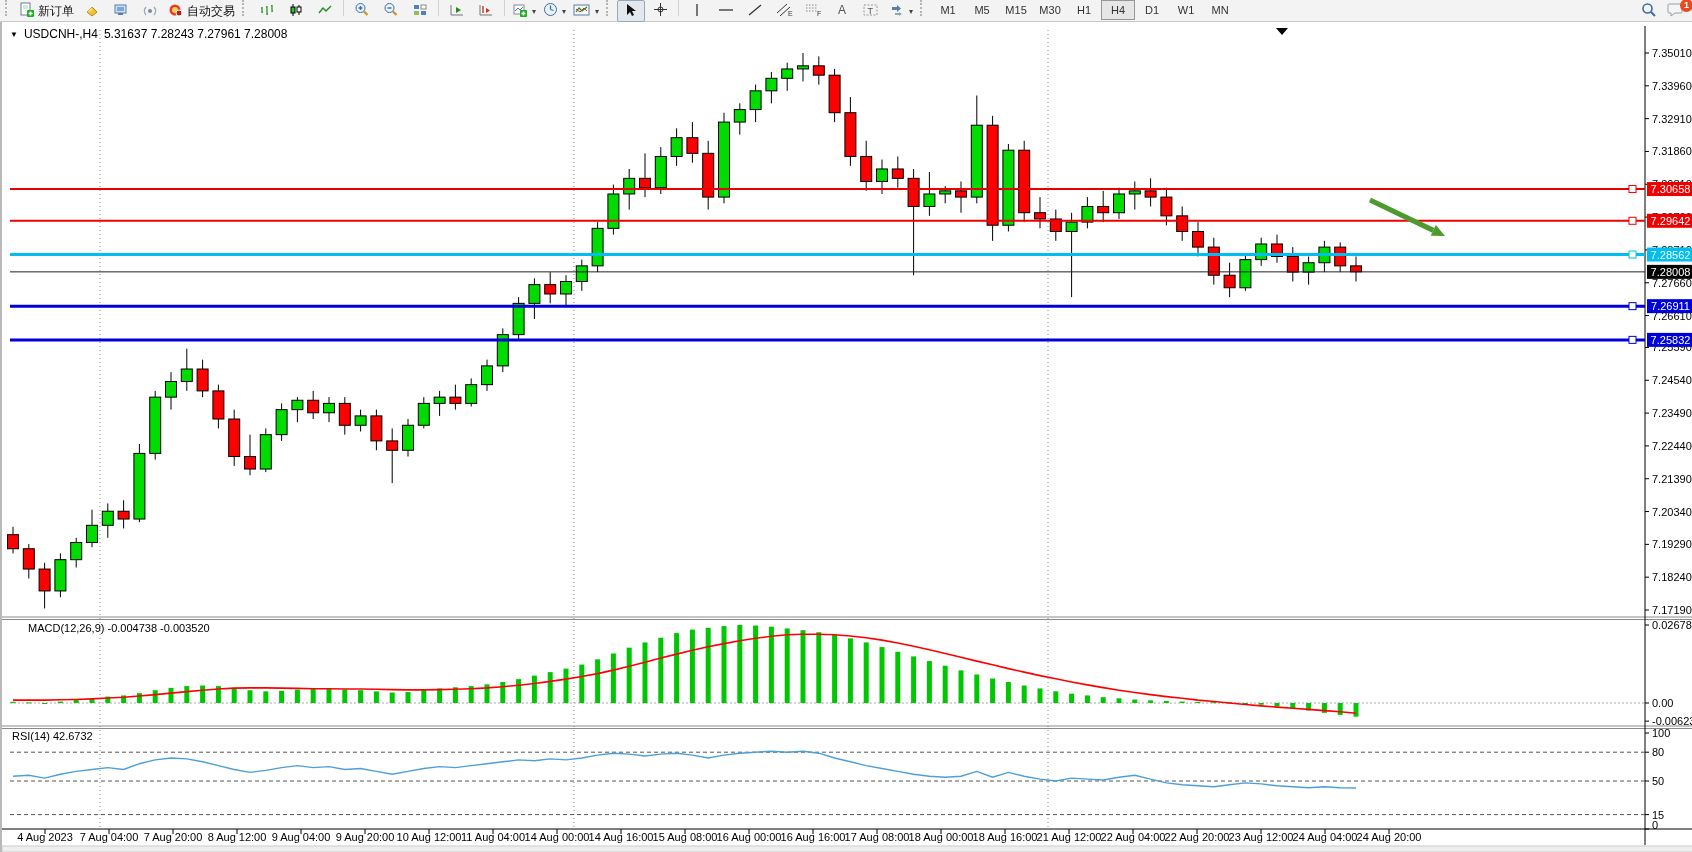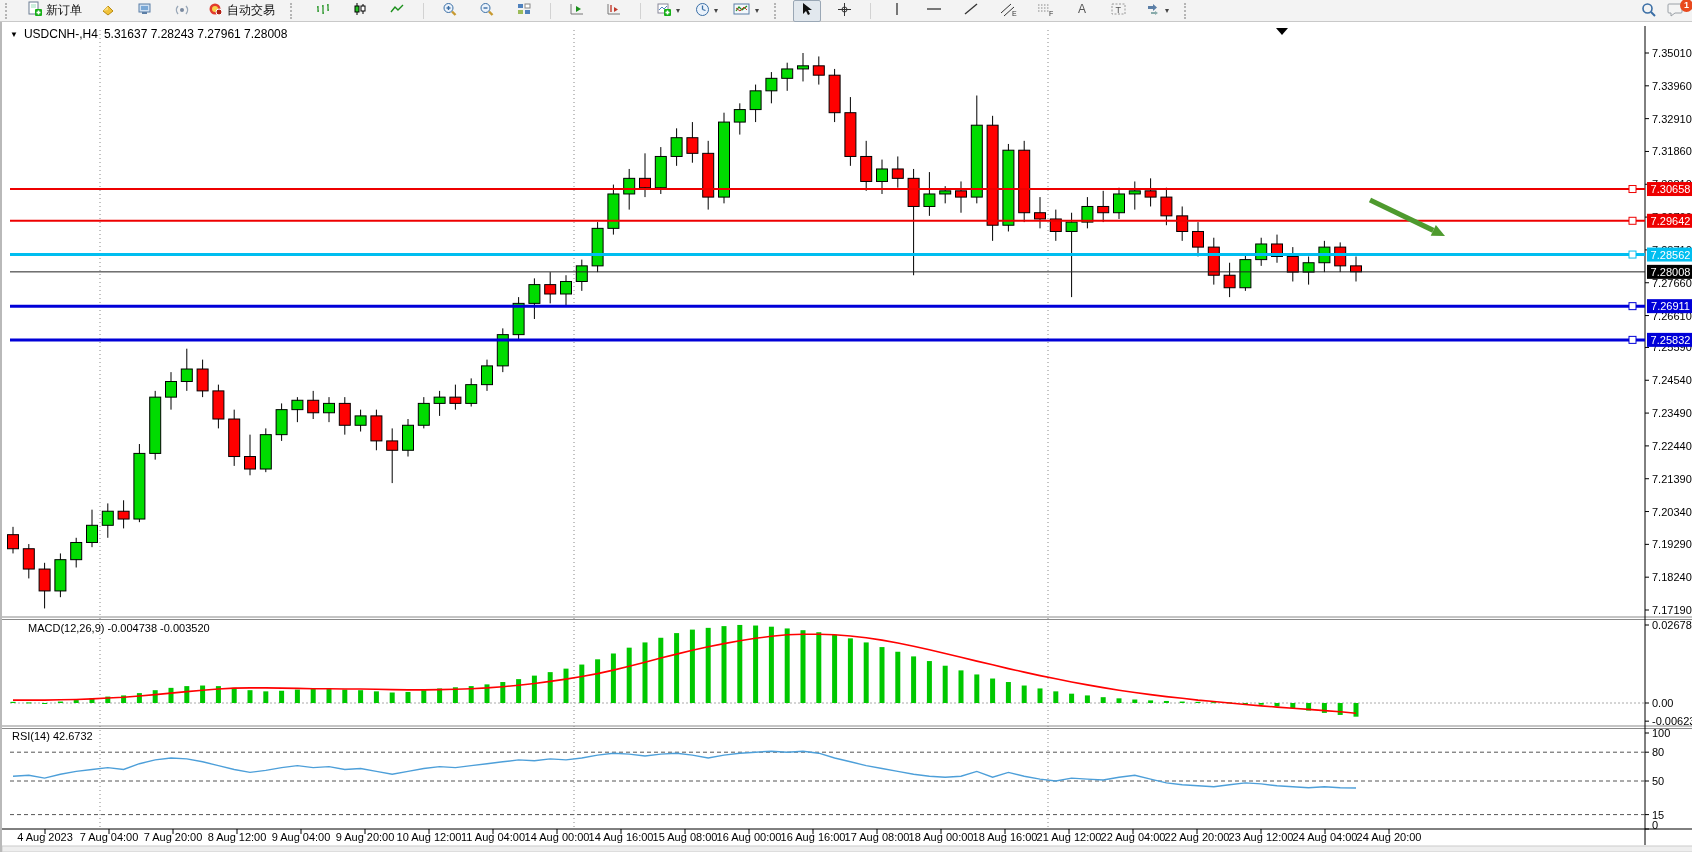--- a/index.html
+++ b/index.html
@@ -1,20 +1,20 @@
 <!DOCTYPE html>
 <html><head>
 <meta charset="utf-8">
 <style>
   html,body{margin:0;padding:0;background:#fff;}
   #app{position:relative;width:1692px;height:852px;background:#fff;overflow:hidden;
        font-family:"Liberation Sans", sans-serif;font-size:12px;color:#000;}
   
   #toolbar{position:absolute;left:0;top:0;width:1692px;height:22px;background:#f3f3f3;
-           border-bottom:1px solid #c9c9c9;display:flex;align-items:center;gap:9px;padding:0 2px;box-sizing:border-box;}
+           border-bottom:1px solid #c9c9c9;display:flex;align-items:flex-start;gap:1px;padding:0 2px;box-sizing:border-box;}
   .grip{width:5px;height:16px;margin:0 3px;border-left:2px dotted #b5b5b5;}
   .sep{width:1px;height:16px;background:#d2d2d2;margin:0 3px;}
   .tbtn{height:20px;min-width:22px;display:flex;align-items:center;justify-content:center;gap:3px;
         padding:0 2px;border:1px solid transparent;border-radius:2px;background:transparent;cursor:default;}
   .tbtn.pressed{background:#e2e8ee;border-color:#9aa7b5;}
   .tbtn .cap{font-size:12px;color:#111;white-space:nowrap;}
   .tfbtn{height:18px;min-width:26px;display:flex;align-items:center;justify-content:center;
          font-size:11px;color:#333;border:1px solid transparent;padding:0 3px;}
   .tfbtn.active{background:#e6e6e6;border:1px solid #979797;}
   .caret{font-size:8px;color:#444;margin-left:1px;}
@@ -282,20 +282,31 @@
       <span>
         <svg width="16" height="14">
             <polygon points="3,4 8,4 8,2 12,5.5 8,9 8,7 3,7" fill="#5b7ea6"></polygon>
             <polygon points="6,10 10,10 10,9 13,11 10,13 10,12 6,12" fill="#8aa"></polygon>
           </svg>
       </span>
       <span class="caret">▾</span>
     </div>
 
     <div class="grip"></div>
+    <div id="tf-group" style="display: flex;">
+        <div class="tfbtn">M1</div>
+        <div class="tfbtn">M5</div>
+        <div class="tfbtn">M15</div>
+        <div class="tfbtn">M30</div>
+        <div class="tfbtn">H1</div>
+        <div class="tfbtn active">H4</div>
+        <div class="tfbtn">D1</div>
+        <div class="tfbtn">W1</div>
+        <div class="tfbtn">MN</div>
+      </div>
 
     <div id="tb-right">
       <span>
         <svg width="16" height="16">
             <circle cx="6.5" cy="6.5" r="4.5" fill="none" stroke="#3a6ea5" stroke-width="1.6"></circle>
             <line x1="10" y1="10" x2="14" y2="14" stroke="#3a6ea5" stroke-width="2"></line>
           </svg>
       </span>
       <span id="msg-badge">
         <span class="bubble">

